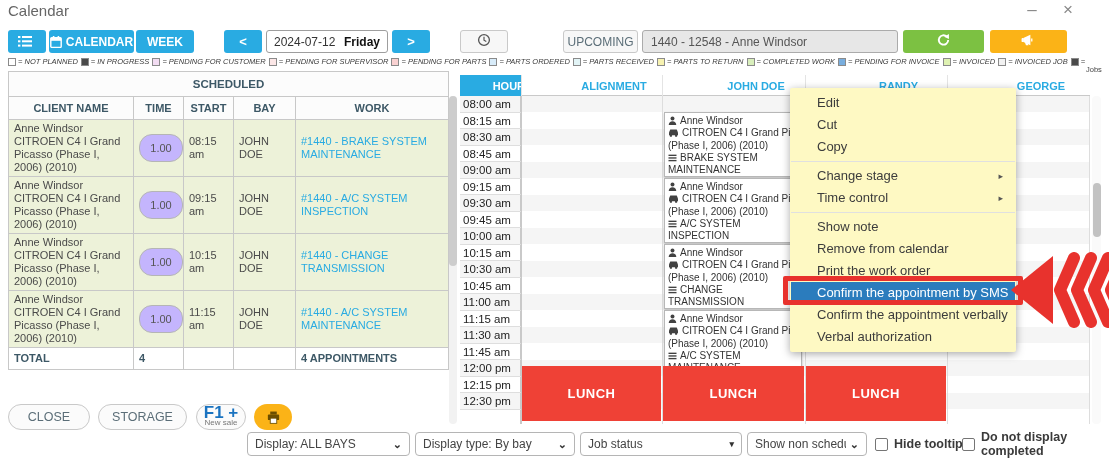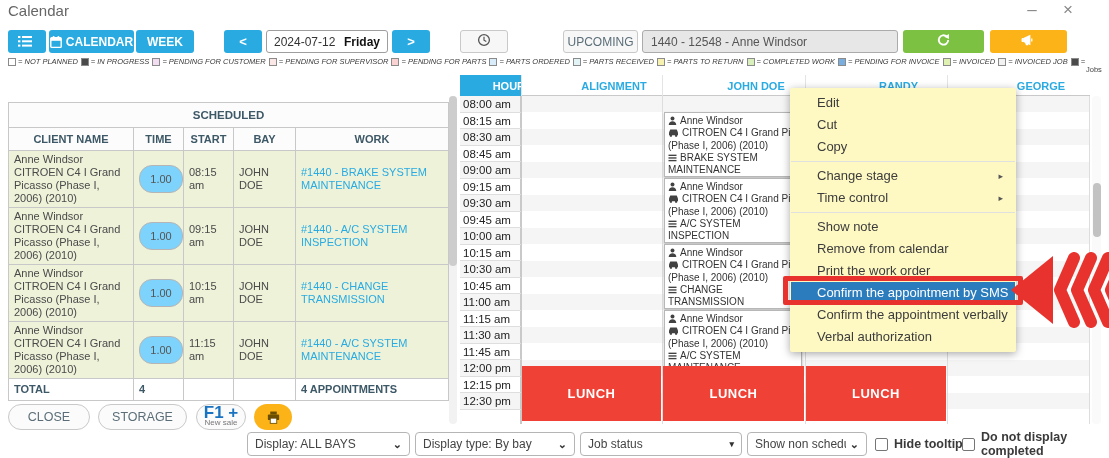--- a/index.html
+++ b/index.html
@@ -37,29 +37,29 @@
   .ticon{display:inline-block;line-height:0;margin-right:4px;}
 
   
   .legend{left:8px;top:56px;width:1085px;height:11px;display:flex;align-items:center;gap:3px;
       white-space:nowrap;overflow:hidden;font-size:7.5px;font-style:italic;color:#3a3a3a;}
   .lg-item{display:flex;align-items:center;gap:2px;flex:0 0 auto;}
   .lg-sw{width:8px;height:8px;border:1px solid #8a8a8a;box-sizing:border-box;flex:0 0 auto;}
   .lg-overflow{left:1086px;top:65px;font-size:7.5px;color:#444;}
 
   
-  .sched{left:8px;top:102px;width:440px;border-collapse:collapse;table-layout:fixed;}
+  .sched{left:8px;top:71px;width:440px;border-collapse:collapse;table-layout:fixed;}
   .sched th,.sched td{border:1px solid #c8c8c8;font-size:11px;padding:2px 5px;box-sizing:border-box;}
   .sched .t-head{background:#fcfcfc;color:#3d5866;font-weight:bold;text-align:center;height:25px;font-size:11.5px;}
   .sched .c-head{background:#fcfcfc;color:#3d5866;font-weight:bold;text-align:center;height:23px;}
   .sched td{background:#edf2d9;color:#4a4a4a;line-height:13px;vertical-align:middle;}
   .sched .work a{color:#29abe2;text-decoration:none;cursor:pointer;}
   .sched .start,.sched .bay{vertical-align:middle;}
   .time-input{width:38px;height:24px;border:1px solid #b5b5b5;border-radius:13px;text-align:center;
-      font-size:11px;color:#555;background:#7dd3fc;display:block;margin:0 auto;font-family:"Liberation Sans",sans-serif;}
+      font-size:11px;color:#555;background:#c4b5fd;display:block;margin:0 auto;font-family:"Liberation Sans",sans-serif;}
   .sched .tot td{background:#fff;color:#3d5866;font-weight:bold;height:22px;}
 
   
   .act{top:404px;height:26px;border-radius:13px;box-sizing:border-box;background:#fbfbfb;border:1px solid #c9c9c9;
       color:#5b6e78;font-size:12.5px;display:flex;align-items:center;justify-content:center;cursor:pointer;}
   .btn-close{left:8px;width:82px;}
   .btn-storage{left:98px;width:89px;}
   .btn-newsale{left:196px;width:50px;flex-direction:column;line-height:10px;padding-top:1px;}
   .btn-newsale .f1{color:#1a73c0;font-weight:bold;font-size:17px;}
   .btn-newsale .ns{color:#777;font-size:8px;}

